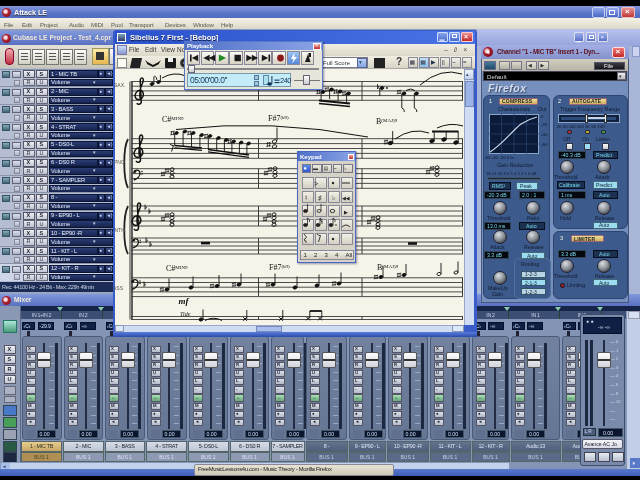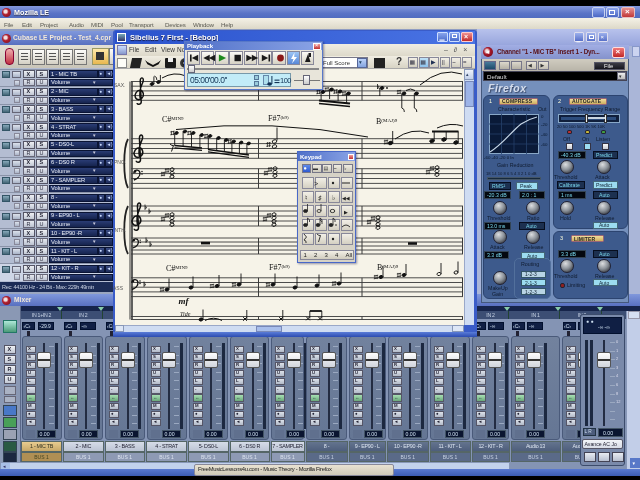--- a/index.html
+++ b/index.html
@@ -1,20 +1,20 @@
 <!DOCTYPE html>
 <html><head><meta charset="utf-8"><style>
 html,body{margin:0;padding:0;background:#000;}
 div{box-sizing:border-box;}
 </style></head><body>
 <div style="position:relative;width:640px;height:480px;background:#000;overflow:hidden;font-family:'Liberation Sans',sans-serif">
 <div style="position:absolute;left:0px;top:6px;width:640px;height:470px;background:#8e9cc2;"></div>
 <div style="position:absolute;left:0px;top:6px;width:640px;height:12px;background:linear-gradient(#8498dc,#5a74c6 60%,#506cc0);"></div>
 <div style="position:absolute;left:2px;top:8px;width:9px;height:9px;background:radial-gradient(circle at 40% 40%,#f0e0e0 18%,#b02030 40%,#701020);border-radius:50%;"></div>
-<div style="position:absolute;left:14px;top:8.5px;font-size:7.2px;color:#fff;white-space:nowrap;line-height:1;font-weight:bold;text-shadow:0 1px 1px #334;">Mozilla LE</div>
+<div style="position:absolute;left:14px;top:8.5px;font-size:7.2px;color:#fff;white-space:nowrap;line-height:1;font-weight:bold;text-shadow:0 1px 1px #334;">Attack LE</div>
 <div style="position:absolute;left:592px;top:7px;width:13px;height:11px;background:linear-gradient(#8ea6ec,#4a66c4);border:1px solid #c8d2f0;border-radius:2px;"></div>
 <div style="position:absolute;left:595px;top:12px;font-size:7px;color:#fff;white-space:nowrap;line-height:1;">▁</div>
 <div style="position:absolute;left:606px;top:7px;width:13px;height:11px;background:linear-gradient(#8ea6ec,#4a66c4);border:1px solid #c8d2f0;border-radius:2px;"></div>
 <div style="position:absolute;left:609px;top:10px;width:6px;height:5px;border:1px solid #fff;"></div>
 <div style="position:absolute;left:621px;top:7px;width:14px;height:11px;background:linear-gradient(#e89090,#c03838);border:1px solid #e8c0c0;border-radius:2px;"></div>
 <div style="position:absolute;left:625px;top:8px;font-size:8px;color:#fff;white-space:nowrap;line-height:1;font-weight:bold;">×</div>
 <div style="position:absolute;left:0px;top:18px;width:640px;height:11px;background:linear-gradient(#f4f1e6,#dcd8c8);"></div>
 <div style="position:absolute;left:4px;top:21.5px;font-size:6.2px;color:#5a5a52;white-space:nowrap;line-height:1;letter-spacing:-0.2px;">File</div>
 <div style="position:absolute;left:22px;top:21.5px;font-size:6.2px;color:#5a5a52;white-space:nowrap;line-height:1;letter-spacing:-0.2px;">Edit</div>
 <div style="position:absolute;left:40px;top:21.5px;font-size:6.2px;color:#5a5a52;white-space:nowrap;line-height:1;letter-spacing:-0.2px;">Project</div>
@@ -1604,21 +1604,21 @@
 <div style="position:absolute;left:190px;top:76px;font-size:8.5px;color:#135;white-space:nowrap;line-height:1;letter-spacing:-0.5px;">05:00'00.0''</div>
 <div style="position:absolute;left:254px;top:75px;width:5px;height:4.5px;background:#9accdc;border:1px solid #579;"></div>
 <div style="position:absolute;left:254px;top:81px;width:5px;height:4.5px;background:#9accdc;border:1px solid #579;"></div>
 <div style="position:absolute;left:263px;top:75px;width:6px;height:10px;background:#aee0ee;border:1px solid #68a;"></div>
 <svg width="22" height="12" viewBox="0 0 22 12" style="position:absolute;left:267px;top:75px">
       <ellipse cx="2.6" cy="9" rx="2.4" ry="1.8" fill="#135"></ellipse>
       <rect x="4.4" y="1" width="1" height="8" fill="#135"></rect>
       <rect x="7.5" y="4.6" width="5" height="1.1" fill="#135"></rect>
       <rect x="7.5" y="7" width="5" height="1.1" fill="#135"></rect>
     </svg>
-<div style="position:absolute;left:280px;top:76.5px;font-size:7.5px;color:#135;white-space:nowrap;line-height:1;letter-spacing:-0.5px;">100</div>
+<div style="position:absolute;left:280px;top:76.5px;font-size:7.5px;color:#135;white-space:nowrap;line-height:1;letter-spacing:-0.5px;">240</div>
 <div style="position:absolute;left:294px;top:79.5px;width:26px;height:1.5px;background:#777;"></div>
 <div style="position:absolute;left:303px;top:74.5px;width:7px;height:10px;background:linear-gradient(#fff,#ccc);border:1px solid #667;"></div>
 <div style="position:absolute;left:297px;top:151px;width:59px;height:112px;background:#d6d2c6;border:1px solid #4868c8;box-shadow:1px 1px 2px rgba(0,0,60,.4);"></div>
 <div style="position:absolute;left:298px;top:152px;width:57px;height:9px;background:linear-gradient(90deg,#5070c8,#8ba4e6);"></div>
 <div style="position:absolute;left:300px;top:154px;font-size:6px;color:#fff;white-space:nowrap;line-height:1;font-weight:bold;">Keypad</div>
 <div style="position:absolute;left:347.5px;top:153.5px;width:6.5px;height:6px;background:linear-gradient(#f0a0a0,#c03030);border:1px solid #fff;"></div>
 <div style="position:absolute;left:301.5px;top:163.5px;width:9.8px;height:9.5px;background:linear-gradient(#5f8ae8,#2e5ad0);border:1px solid #778;"></div>
 <div style="position:absolute;left:311.9px;top:163.5px;width:9.8px;height:9.5px;background:linear-gradient(#efece2,#cdc9bb);border:1px solid #778;"></div>
 <div style="position:absolute;left:322.3px;top:163.5px;width:9.8px;height:9.5px;background:linear-gradient(#efece2,#cdc9bb);border:1px solid #778;"></div>
 <div style="position:absolute;left:332.7px;top:163.5px;width:9.8px;height:9.5px;background:linear-gradient(#efece2,#cdc9bb);border:1px solid #778;"></div>

